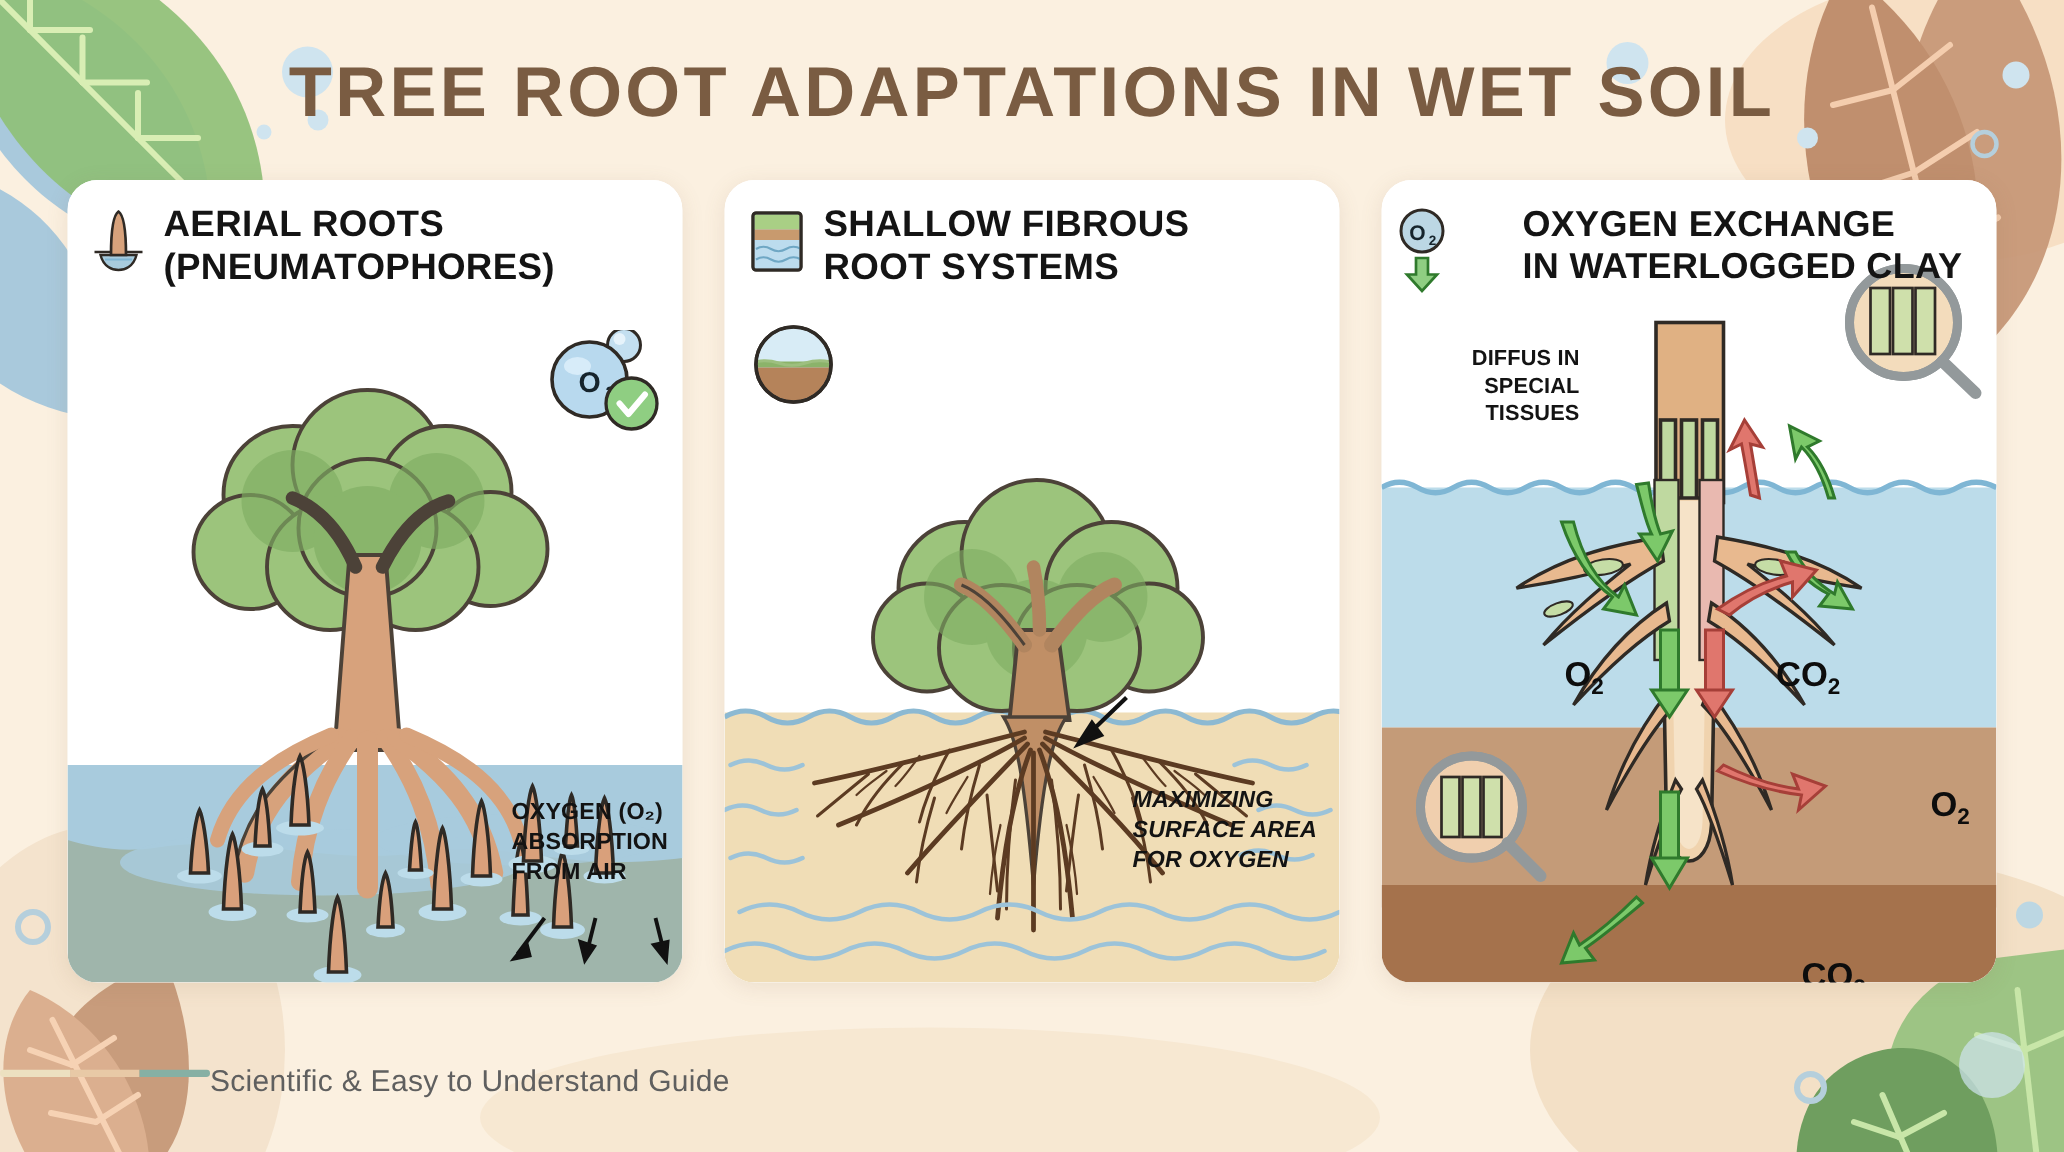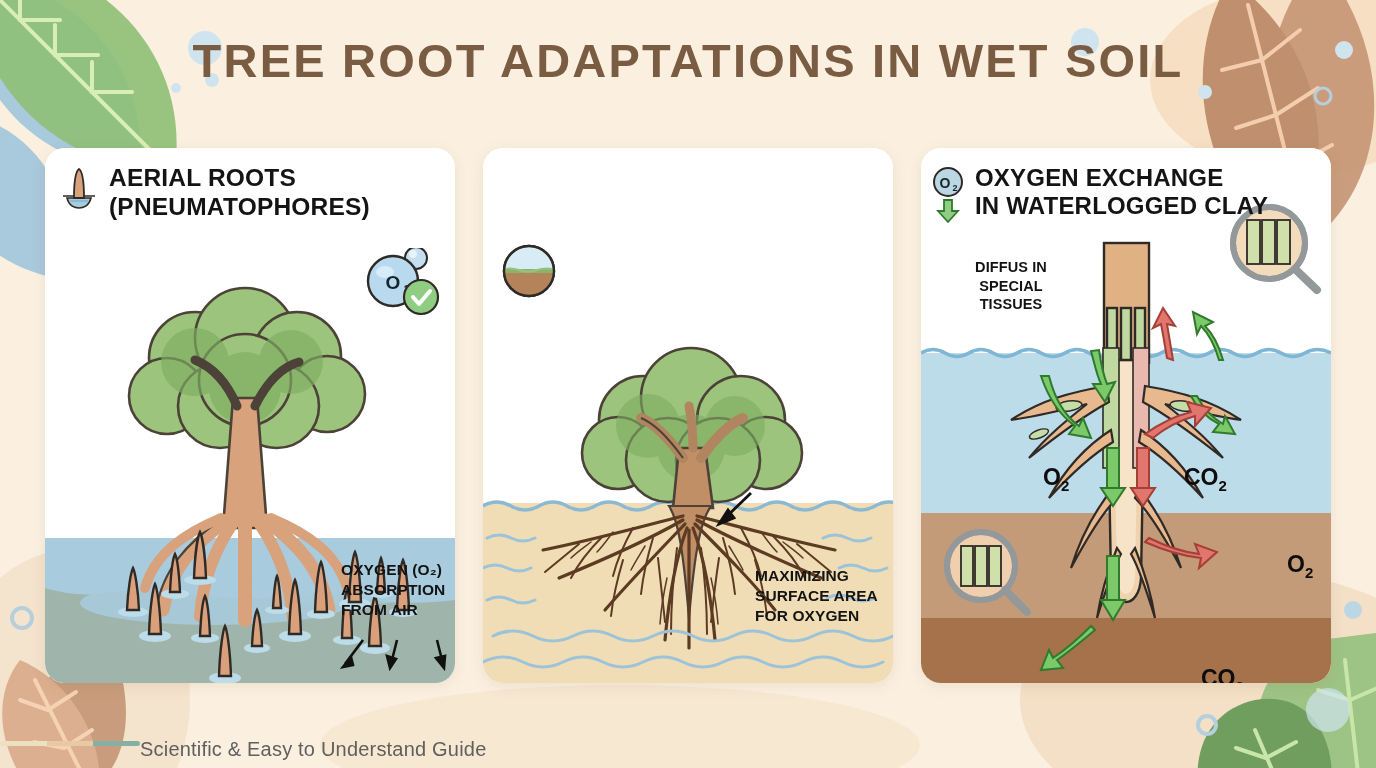--- a/index.html
+++ b/index.html
@@ -5,21 +5,21 @@
   * { box-sizing: border-box; margin: 0; padding: 0; }
   html, body {
     width: 1376px; height: 768px;
     overflow: hidden;
     font-family: "Liberation Sans", sans-serif;
   }
   body { background: #fbf0e0; position: relative; }
 
   #bg-decor { position: absolute; inset: 0; z-index: 0; }
 
-  #page-wrap { position: absolute; inset: 0; z-index: 2; display: flex; flex-direction: column; gap: 28px; }
+  #page-wrap { position: absolute; inset: 0; z-index: 2; display: flex; flex-direction: column; }
 
   
   .title-bar {
     height: 120px;
     display: flex; align-items: center; justify-content: center;
     flex: none;
   }
   .title-bar h1 {
     font-family: "Liberation Sans", sans-serif;
     font-size: 47px;
@@ -409,36 +409,51 @@
           <path d="M10,488 Q30,478 50,488 T90,488 T130,488 T170,488 T210,488 T250,488 T290,488 T330,488 T370,488 T410,488"></path>
           <path d="M0,514 Q20,504 40,514 T80,514 T120,514 T160,514 T200,514 T240,514 T280,514 T320,514 T360,514 T400,514"></path>
         </g>
 
         <g stroke="#111" stroke-width="2.8" fill="#111">
           <path d="M268,345 L240,372" fill="none"></path>
           <polygon points="236,376 245,362 251,370"></polygon>
         </g>
       </svg>
 
+      <div class="panel-head">
+        <svg class="head-icon" width="42" height="46" viewBox="0 0 42 46">
+          <rect x="5" y="4" width="32" height="38" rx="2" fill="#c8dbee" stroke="#2f2a25" stroke-width="2"></rect>
+          <rect x="6" y="5" width="30" height="10" fill="#a9cf85"></rect>
+          <rect x="6" y="15" width="30" height="7" fill="#c89a6e"></rect>
+          <rect x="6" y="22" width="30" height="19" fill="#bcdcee"></rect>
+          <g stroke="#6fa7c4" stroke-width="1.4" fill="none">
+            <path d="M7,28 Q12,25 17,28 T27,28 T37,28"></path>
+            <path d="M7,35 Q12,32 17,35 T27,35 T37,35"></path>
+          </g>
+          <rect x="5" y="4" width="32" height="38" rx="2" fill="none" stroke="#2f2a25" stroke-width="2"></rect>
+        </svg>
+        <div class="panel-title two-line" style="white-space:pre-line">SHALLOW FIBROUS
+ROOT SYSTEMS</div>
+      </div>
 
       <svg style="position:absolute; left:18px; top:95px; z-index:8;" width="56" height="56" viewBox="0 0 56 56">
         <circle cx="28" cy="28" r="25" fill="#c8e0ee" stroke="#2f2a25" stroke-width="2.4"></circle>
         <clipPath id="soilclip">
             <circle cx="28" cy="28" r="24"></circle>
           </clipPath>
         <g clip-path="url(#soilclip)">
           <rect x="0" y="0" width="56" height="28" fill="#d8ecf6"></rect>
           <rect x="0" y="26" width="56" height="4" fill="#8bb36a"></rect>
           <rect x="0" y="30" width="56" height="26" fill="#b5835a"></rect>
           <path d="M0,27 Q9,24 18,27 T36,27 T56,27" fill="none" stroke="#9dbf7f" stroke-width="2"></path>
         </g>
         <circle cx="28" cy="28" r="25" fill="none" stroke="#2f2a25" stroke-width="2.4"></circle>
       </svg>
 
-      <div class="annot center" style="left:272px; top:418px; width:132px;">MAXIMIZING<br>SURFACE AREA<br>FOR OXYGEN</div>
+      <div class="annot center" style="left:272px; top:404px; width:132px;font-style:italic;">MAXIMIZING<br>SURFACE AREA<br>FOR OXYGEN</div>
     </div>
 
     <div class="panel">
 
       <svg class="scene" viewBox="0 0 410 535" preserveAspectRatio="none">
         <rect x="0" y="0" width="410" height="535" fill="#ffffff"></rect>
 
         <rect x="0" y="205" width="410" height="160" fill="#bcdcea"></rect>
         <rect x="0" y="365" width="410" height="120" fill="#c49b78"></rect>
         <rect x="0" y="470" width="410" height="65" fill="#a5724c"></rect>
@@ -523,25 +538,25 @@
         </g>
       </svg>
 
       <div class="panel-head" style="padding-left:10px;">
         <svg class="head-icon" width="34" height="58" viewBox="0 0 34 58">
           <circle cx="17" cy="16" r="14" fill="#bcd7e4" stroke="#2f2a25" stroke-width="2"></circle>
           <text x="14" y="22" text-anchor="middle" font-family="Liberation Sans, sans-serif" font-size="14" font-weight="700" fill="#16242c">O</text>
           <text x="24" y="25" text-anchor="middle" font-family="Liberation Sans, sans-serif" font-size="9" font-weight="700" fill="#16242c">2</text>
           <path d="M13,34 L21,34 L21,45 L27,45 L17,56 L7,45 L13,45 Z" fill="#8fce82" stroke="#2f7a2c" stroke-width="1.8"></path>
         </svg>
-        <div class="panel-title two-line" style="white-space:pre-line; font-size:24px;">OXYGEN EXCHANGE
+        <div class="panel-title two-line" style="white-space:pre-line; font-size:24px;margin-left:40px;">OXYGEN EXCHANGE
 IN WATERLOGGED CLAY</div>
       </div>
 
-      <div class="annot right small" style="left:28px; top:110px; width:124px;text-align:center;">DIFFUS IN<br>SPECIAL<br>TISSUES</div>
+      <div class="annot right small" style="left:8px; top:110px; width:124px;">DIFFUS IN<br>SPECIAL<br>TISSUES</div>
 
       <div class="gas-label" style="left:122px; top:288px;">O<sub>2</sub></div>
       <div class="gas-label" style="left:263px; top:288px;">CO<sub>2</sub></div>
       <div class="gas-label" style="left:366px; top:375px;">O<sub>2</sub></div>
       <div class="gas-label" style="left:280px; top:489px;">CO<sub>2</sub></div>
 
     </div>
 
   </div>
 

